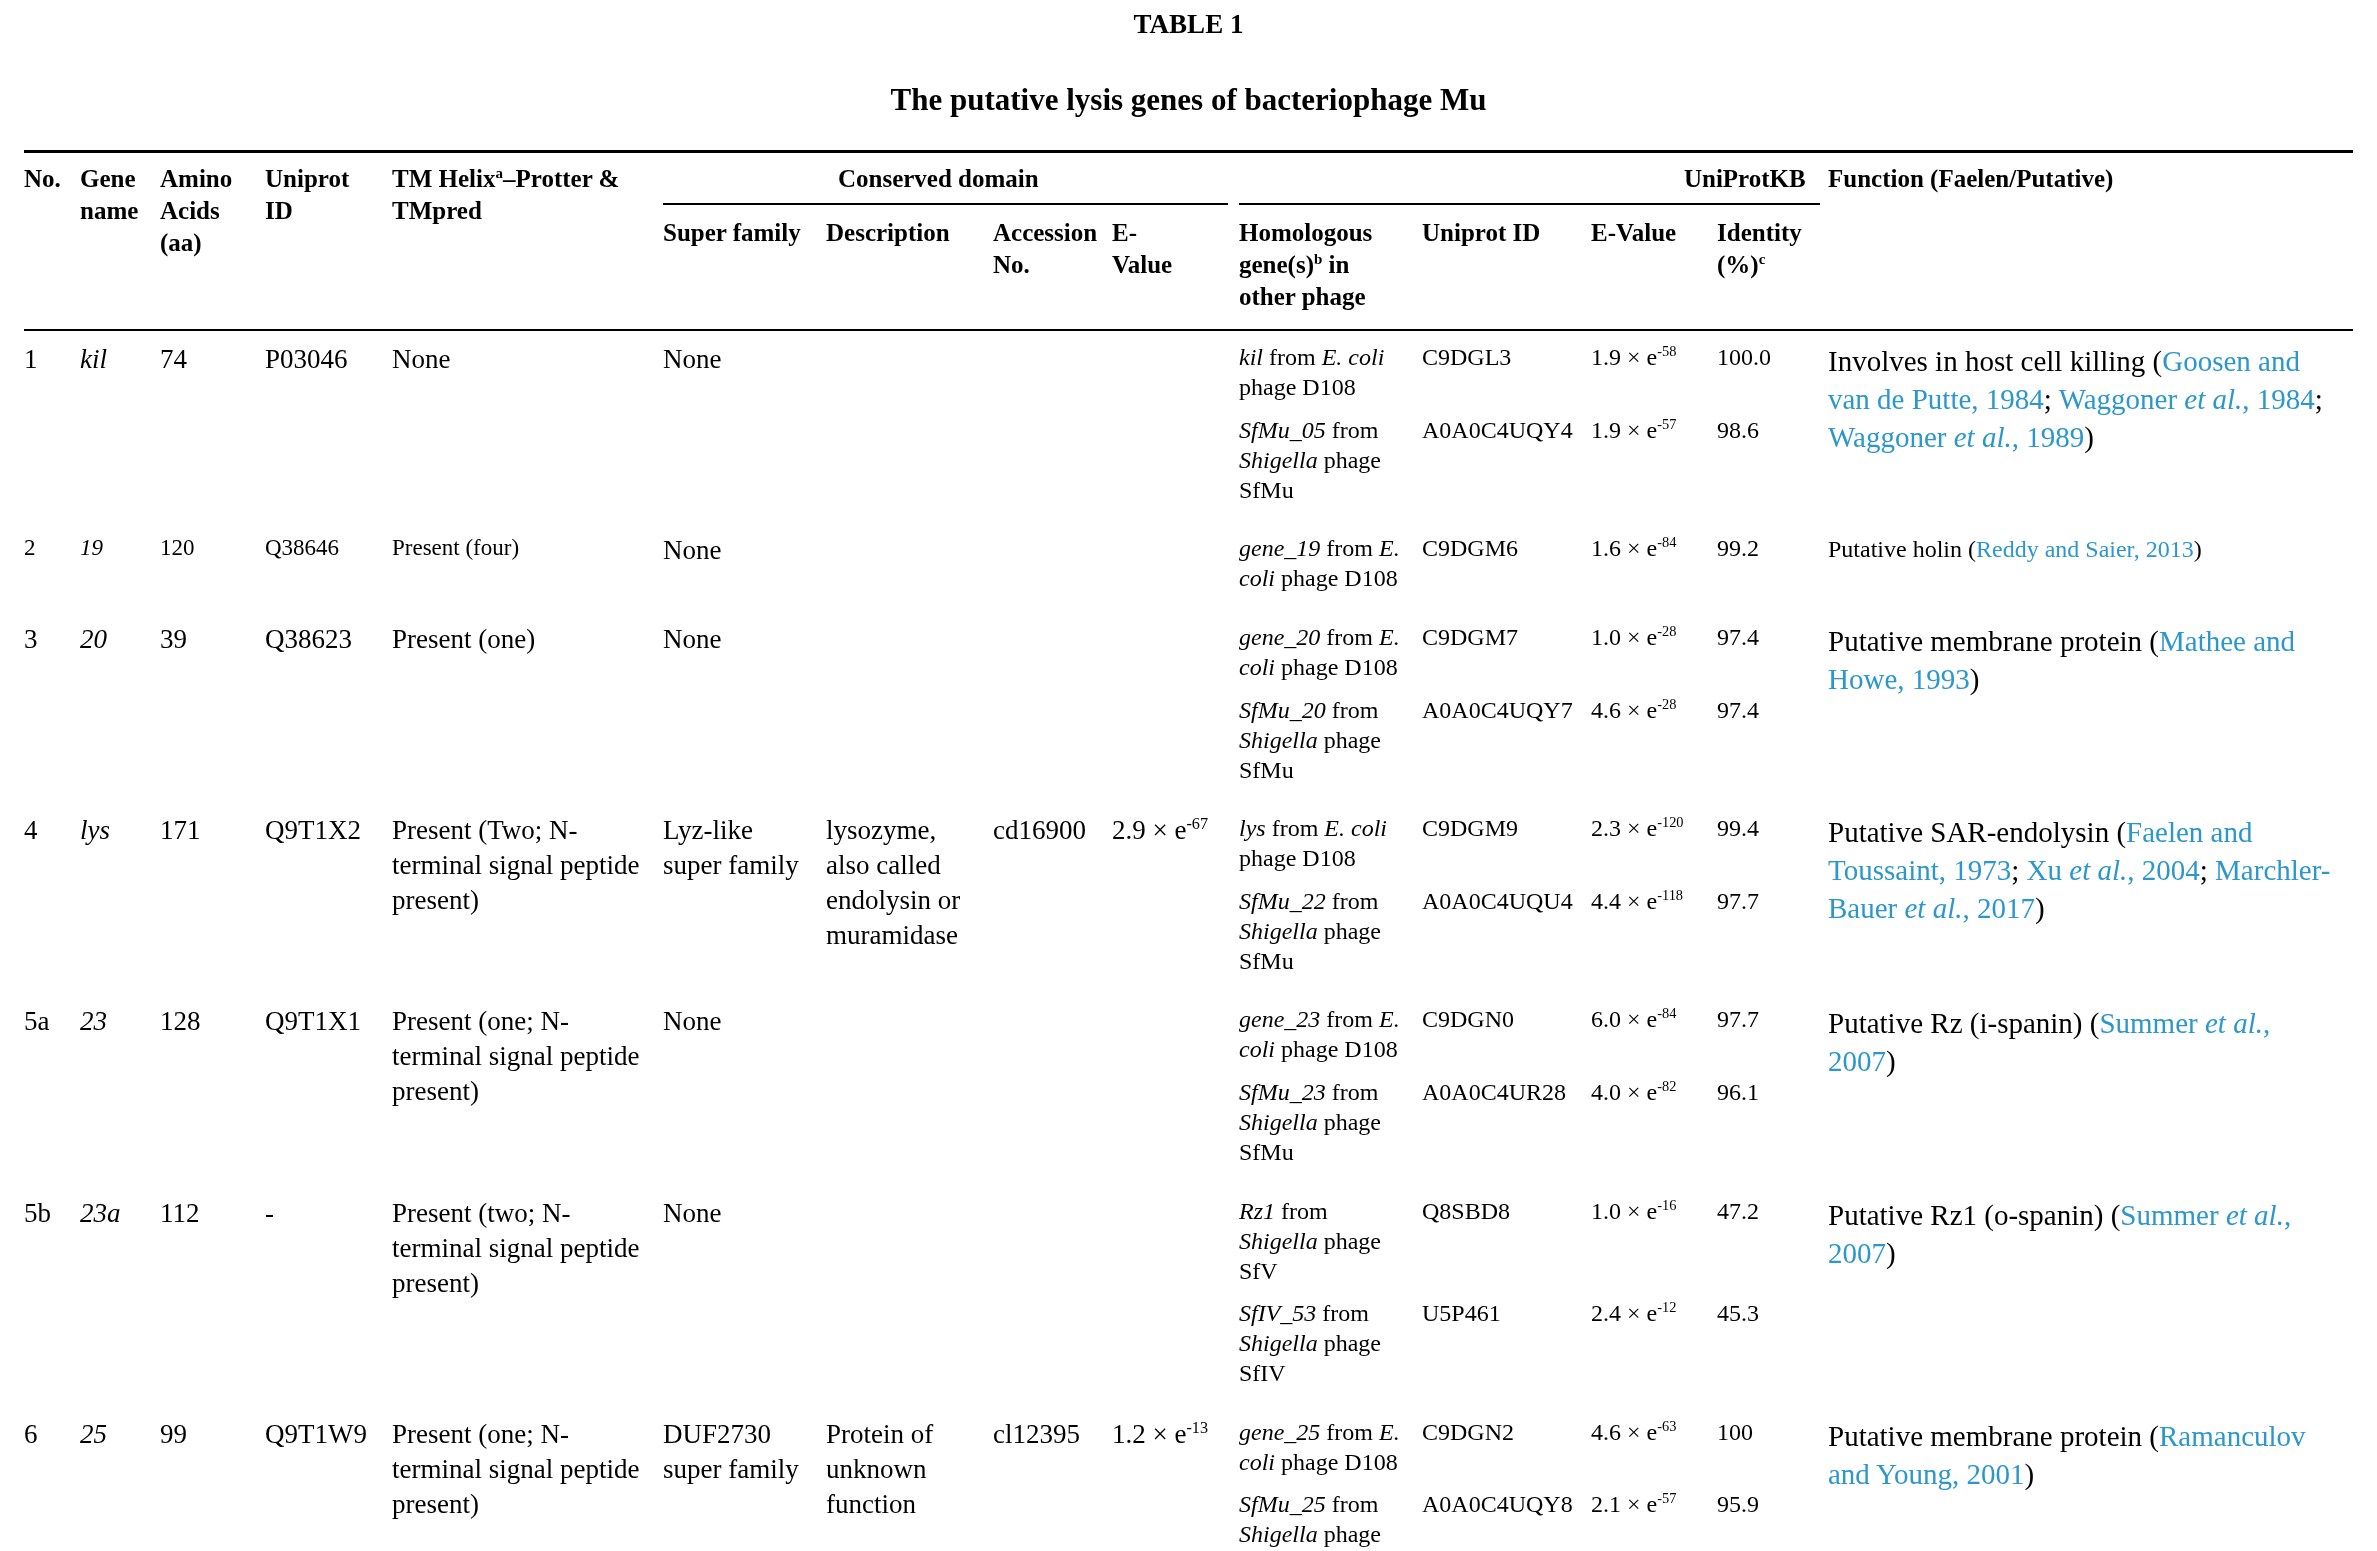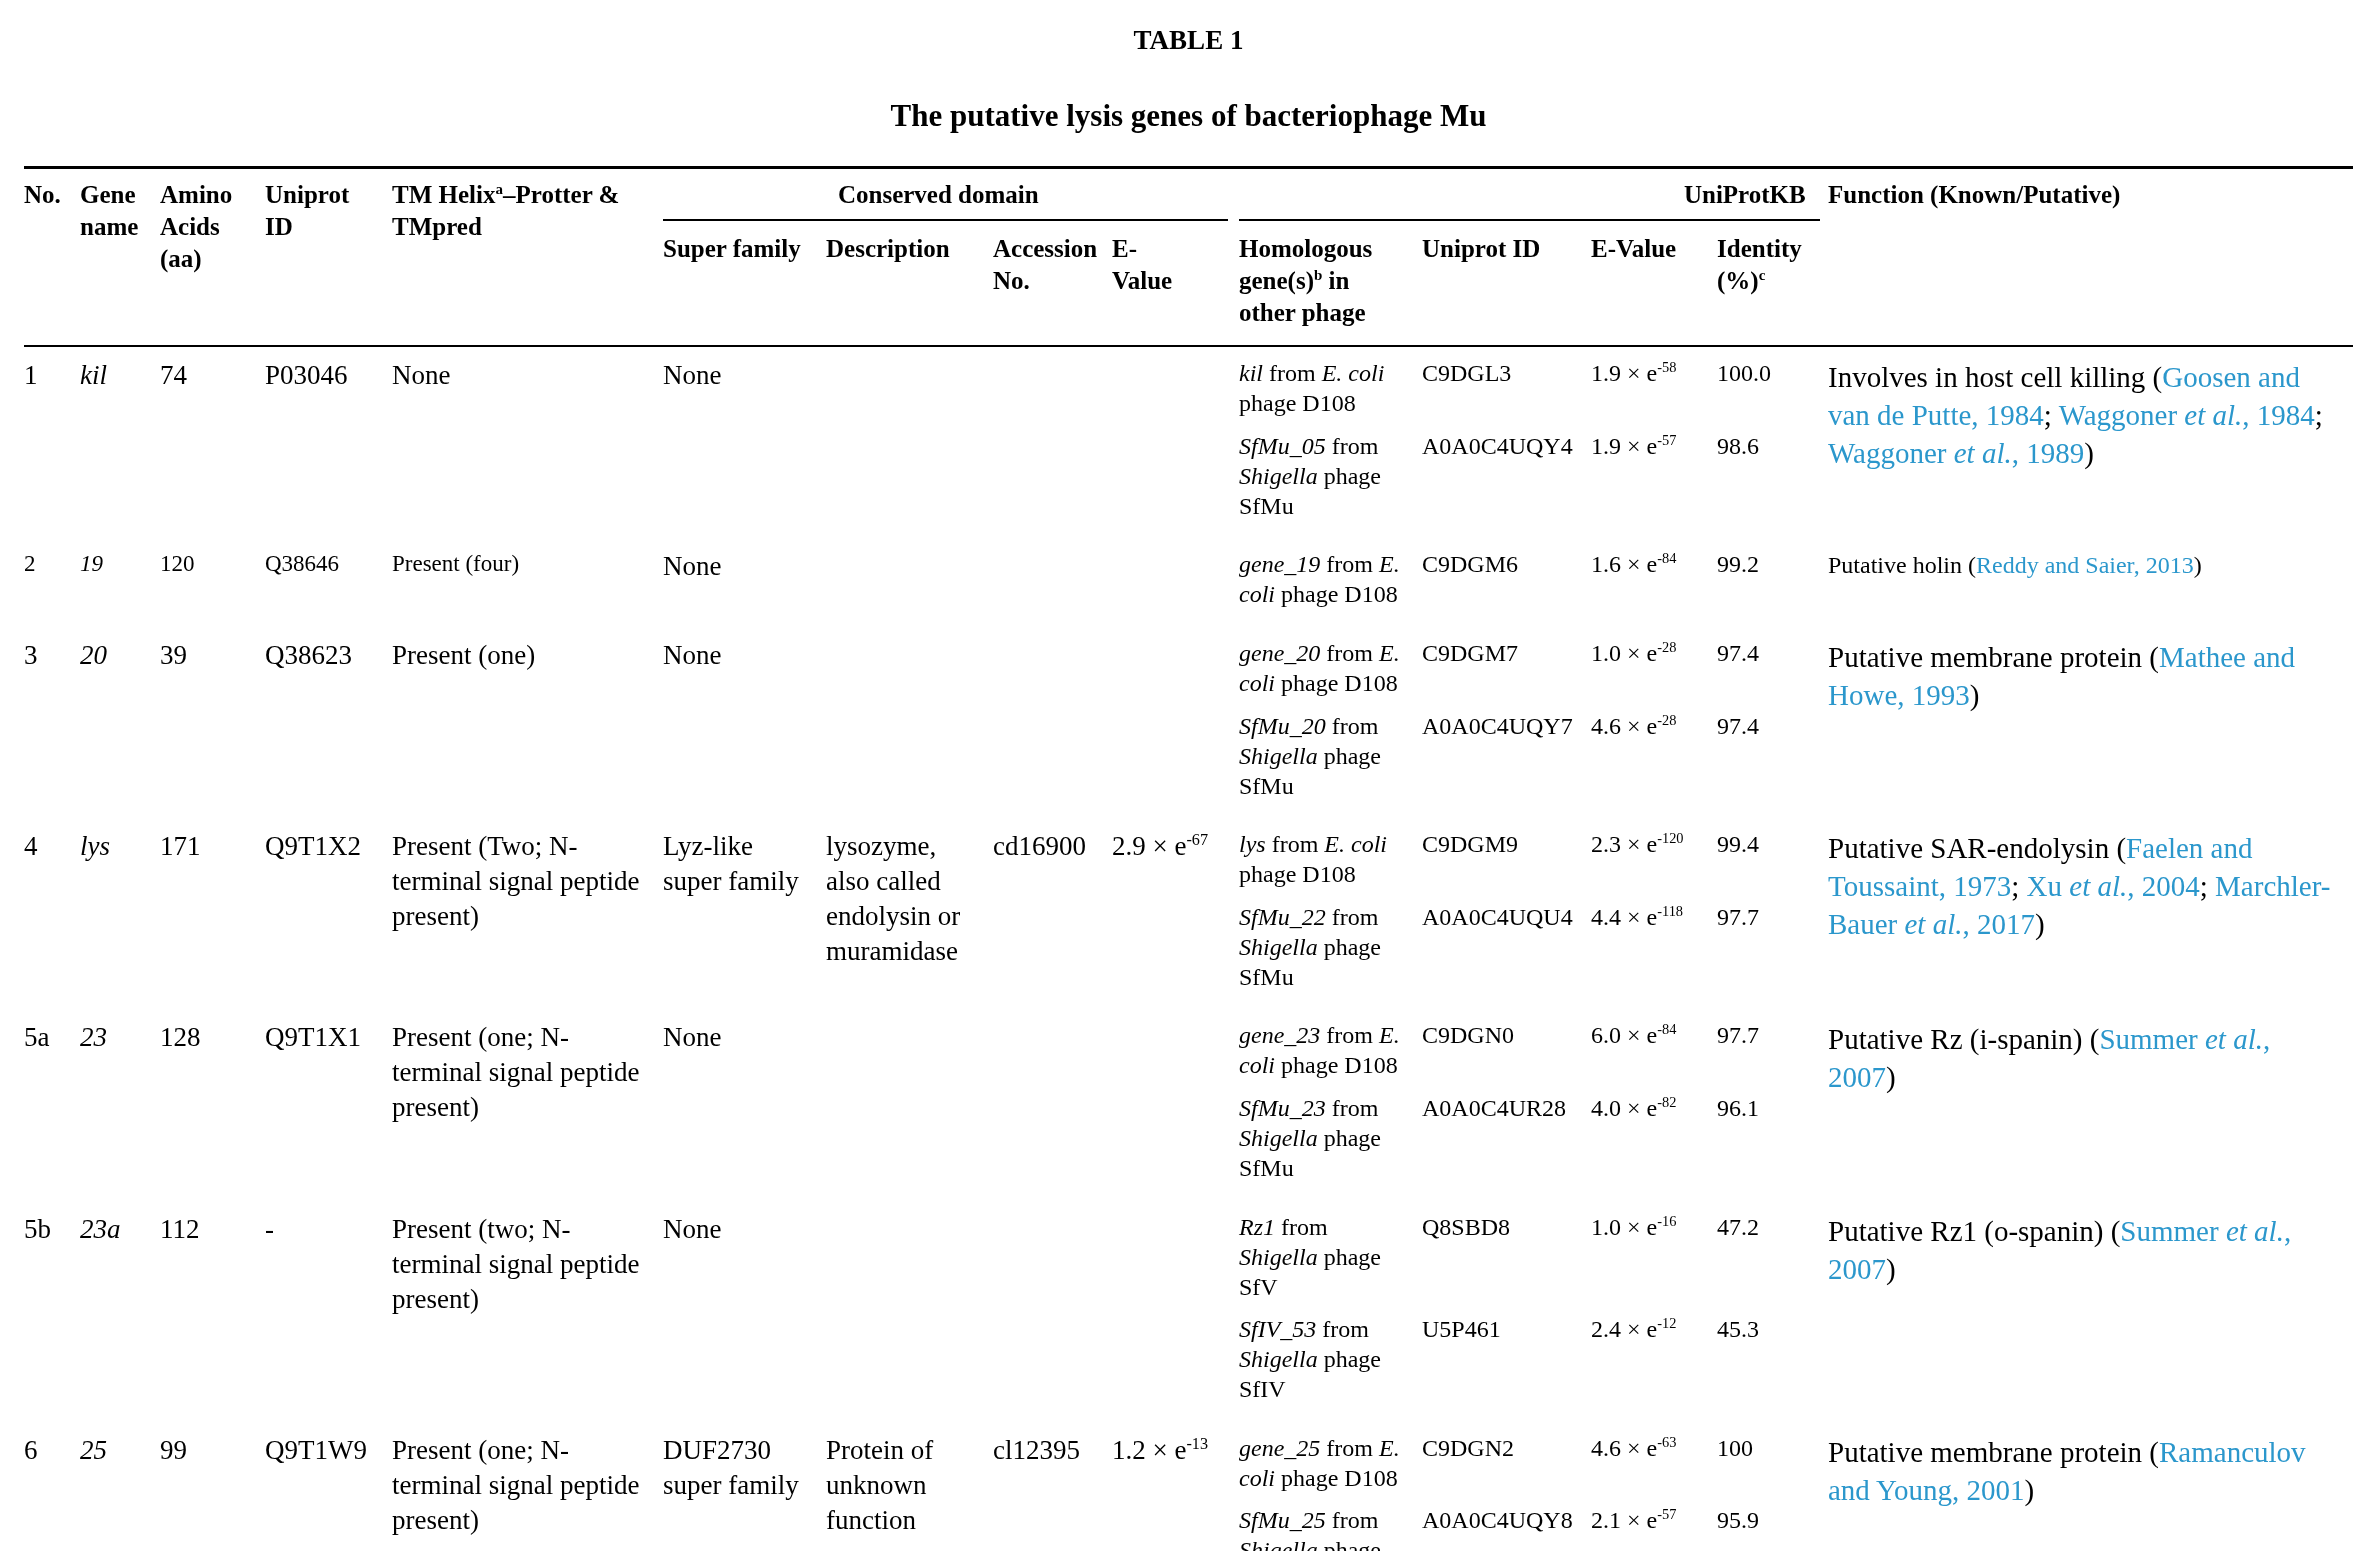--- a/index.html
+++ b/index.html
@@ -1,21 +1,21 @@
 <!DOCTYPE html>
 <html style="font-size:12.7px"><head>
 <meta charset="utf-8">
 <style>
   :root{
     --link:#2b97cc;
     --cols: 56px 80px 105px 127px 271px 163px 167px 119px 127px 183px 169px 126px 111px 525px;
   }
   *{box-sizing:border-box;}
   body{margin:0;background:#fff;color:#000;font-family:"Liberation Serif","DejaVu Serif",serif;}
-  .page{width:2377px;height:1552px;padding:24px 24px 0;overflow:hidden;background:#fff;}
+  .page{width:2377px;height:1552px;padding:8px 24px 0;overflow:hidden;background:#fff;}
   .i{font-style:italic;}
   .lnk{color:var(--link);}
   sup{font-size:60%;line-height:0;vertical-align:super;}
 
   .title{font-size:27px;font-weight:700;text-align:center;line-height:33px;margin-bottom:40px;}
   .caption{font-size:31px;font-weight:700;text-align:center;line-height:37px;margin-bottom:32px;}
 
   .thead{display:grid;grid-template-columns:var(--cols);border-top:3.2px solid #000;border-bottom:2.4px solid #000;padding-top:9.6px;padding-bottom:16px;}
   .thead > div{font-size:25px;font-weight:700;line-height:32px;padding-right:14.3px;}
   .hc{grid-row:1 / span 2;align-self:start;}
@@ -54,21 +54,21 @@
 
   <div>
     <div class="thead">
       <div class="hc h-no">No.</div>
       <div class="hc h-gene">Gene name</div>
       <div class="hc h-aa">Amino Acids (aa)</div>
       <div class="hc h-up">Uniprot ID</div>
       <div class="hc h-tm"><span>TM Helix</span><sup>a</sup><span>–Protter &amp; TMpred</span></div>
       <div class="span-cd">Conserved domain</div>
       <div class="span-kb">UniProtKB</div>
-      <div class="hc h-fn">Function (Known/Putative)</div>
+      <div class="hc h-fn">Function (Faelen/Putative)</div>
       <div class="sub s-sf">Super family</div>
       <div class="sub s-desc">Description</div>
       <div class="sub s-acc">Accession No.</div>
       <div class="sub s-ev wrap-narrow">E-Value</div>
       <div class="sub s-hom"><span>Homologous gene(s)</span><sup>b</sup><span> in other phage</span></div>
       <div class="sub s-up2">Uniprot ID</div>
       <div class="sub s-ev2">E-Value</div>
       <div class="sub s-idn"><span>Identity (%)</span><sup>c</sup></div>
     </div>
 

